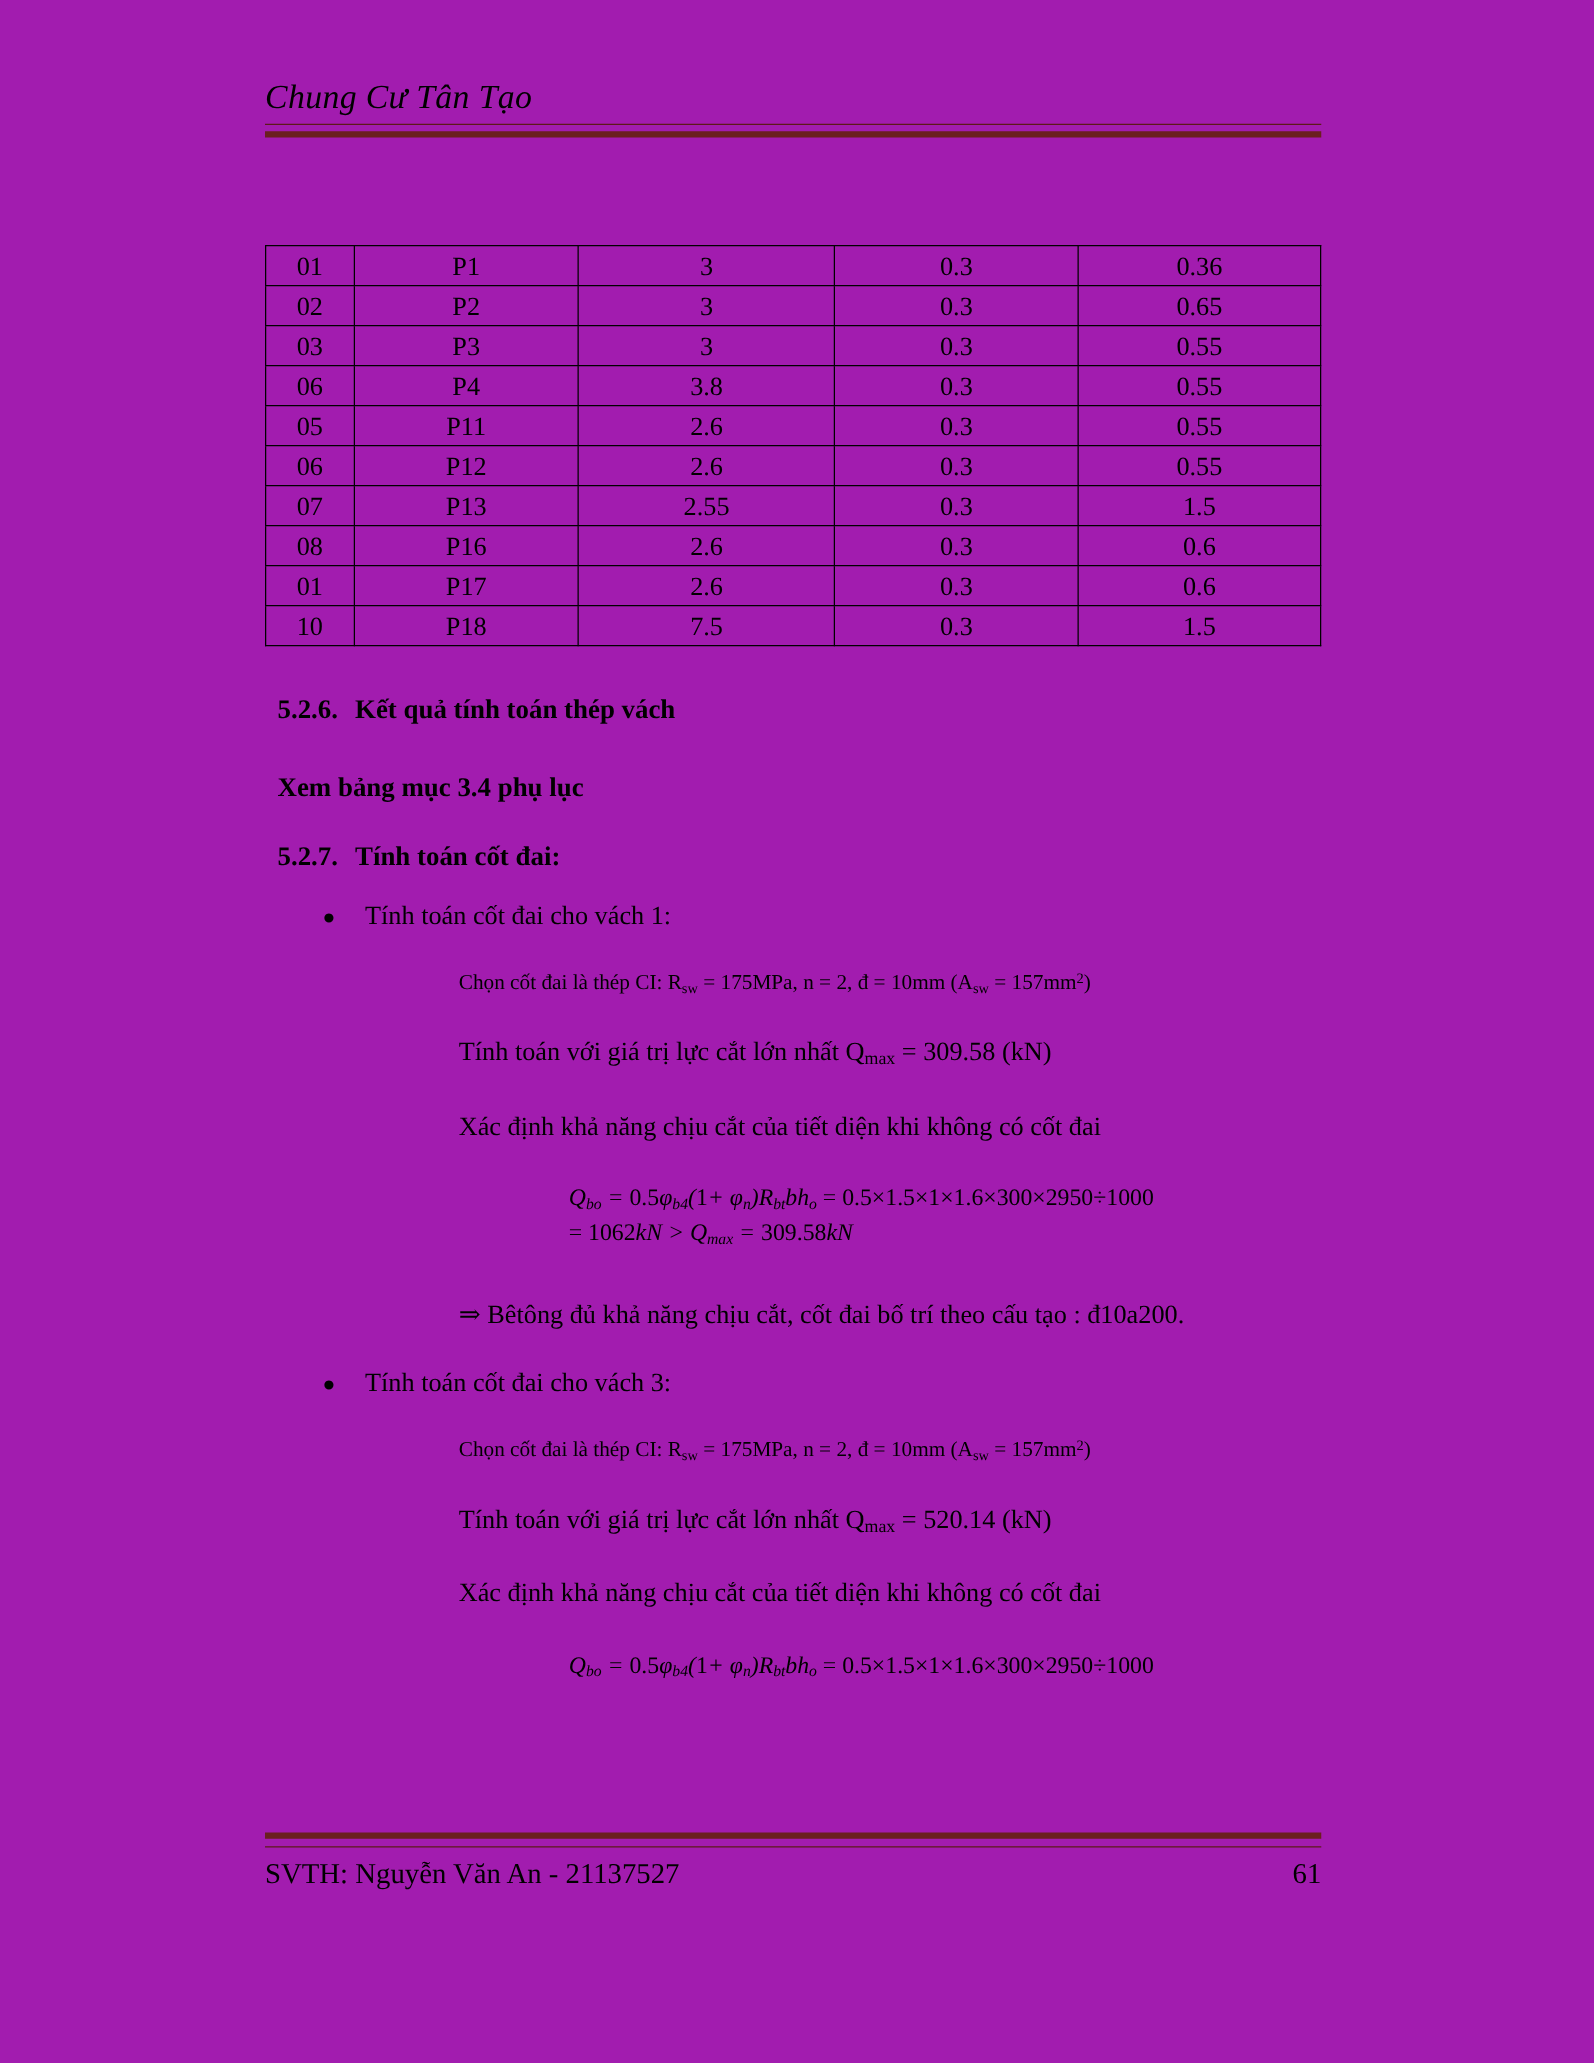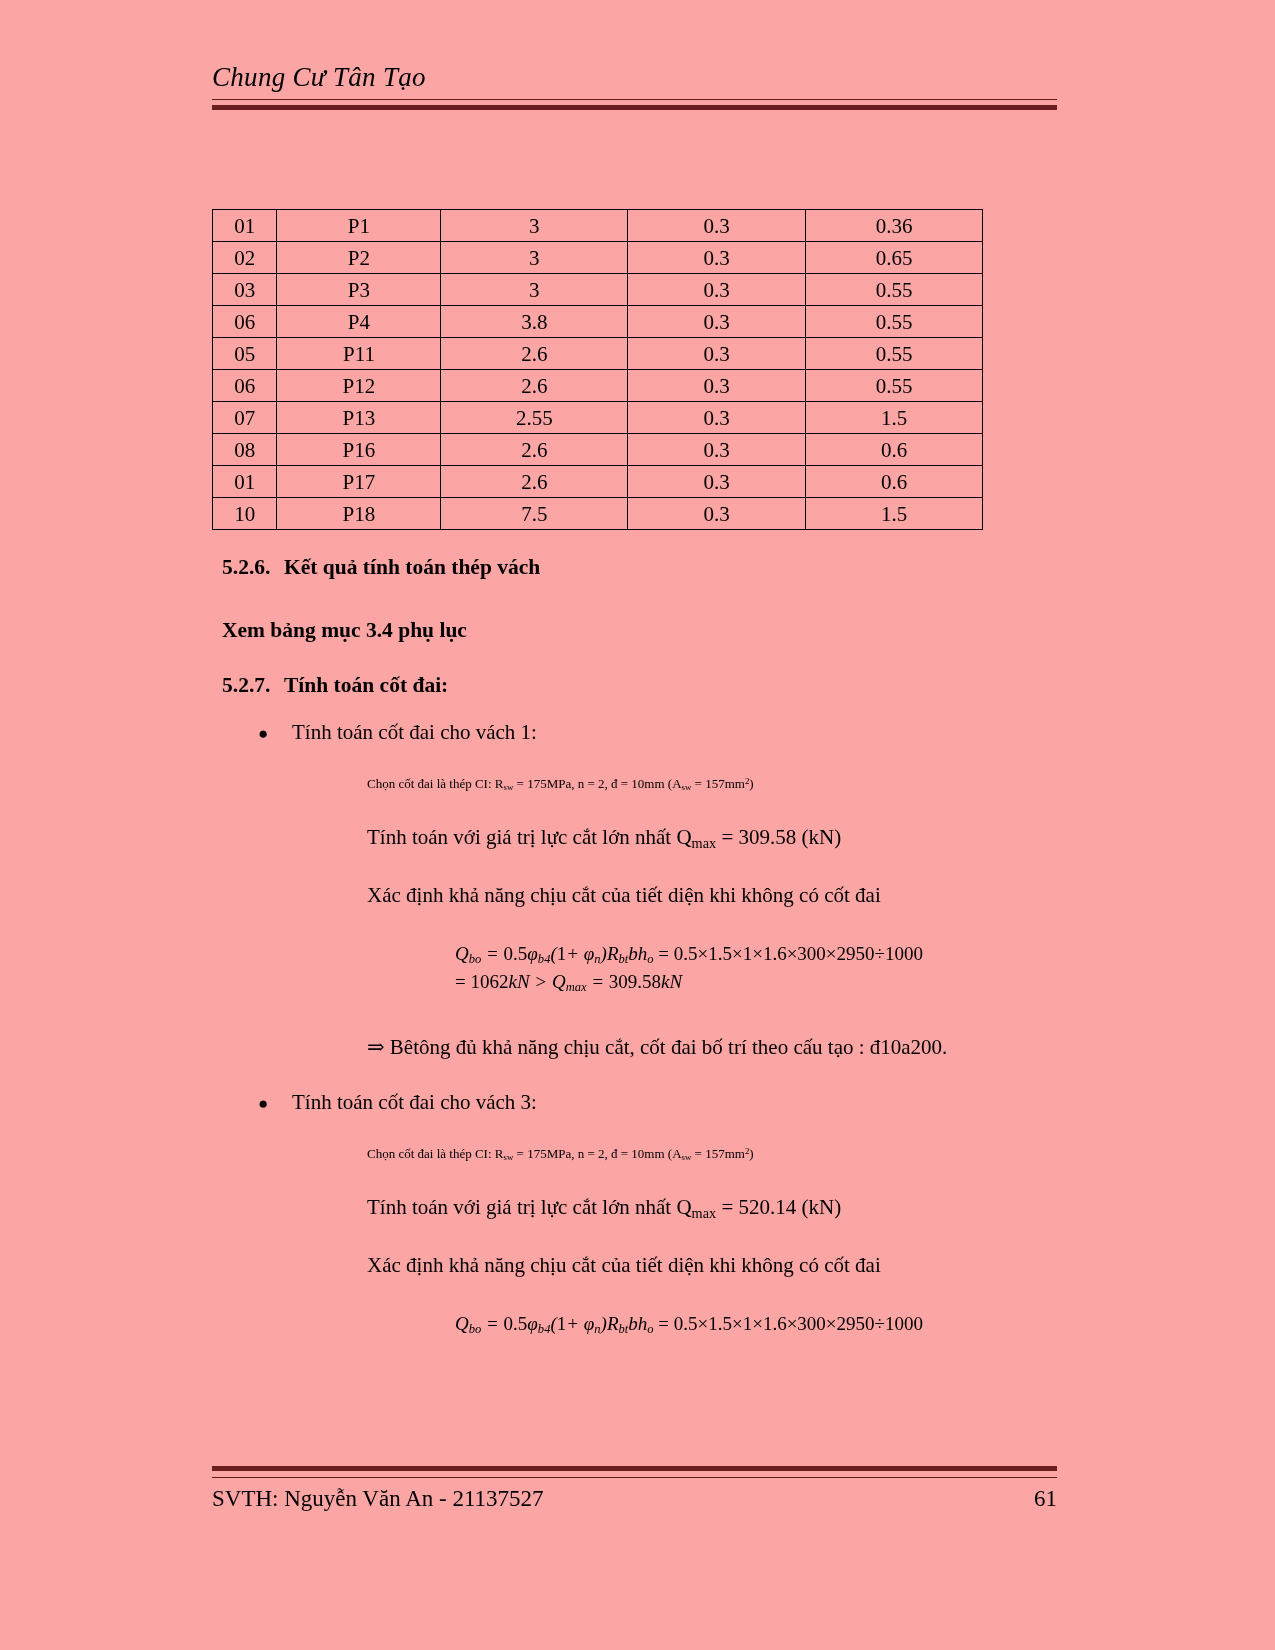--- a/index.html
+++ b/index.html
@@ -9,21 +9,21 @@
   }
   body {
     font-family: "Liberation Serif", "DejaVu Serif", serif;
     color: #000000;
   }
   .page {
     position: relative;
     width: 1275px;
     height: 1650px;
     margin: 0 auto;
-    background: #fca5a5;
+    background: #a21caf;
     overflow: hidden;
     box-sizing: border-box;
   }
 
   
   .header {
     position: absolute;
     left: 212px;
     top: 62px;
     width: 845px;
@@ -47,22 +47,22 @@
   .header-rule-thick {
     width: 845px;
     height: 5px;
     background: #6b1f1f;
   }
 
   
   .data-table {
     position: absolute;
     left: 212px;
-    top: 209px;
-    width: 771px;
+    top: 196px;
+    width: 845px;
     border-collapse: collapse;
     table-layout: fixed;
   }
   .data-table td {
     border: 1px solid #000000;
     height: 31px;
     font-size: 21px;
     text-align: center;
     vertical-align: middle;
     padding: 0;
@@ -113,21 +113,21 @@
     font-size: 17px;
     line-height: 1;
   }
   .bullet-text {
     font-size: 21px;
   }
 
   .para {
     margin-left: 367px;
     width: 676px;
-    font-size: 13px;
+    font-size: 17px;
     line-height: 1.32;
     text-align: justify;
   }
   .para-nojust {
     margin-left: 367px;
     width: 690px;
     font-size: 21px;
     line-height: 1.32;
   }
 

